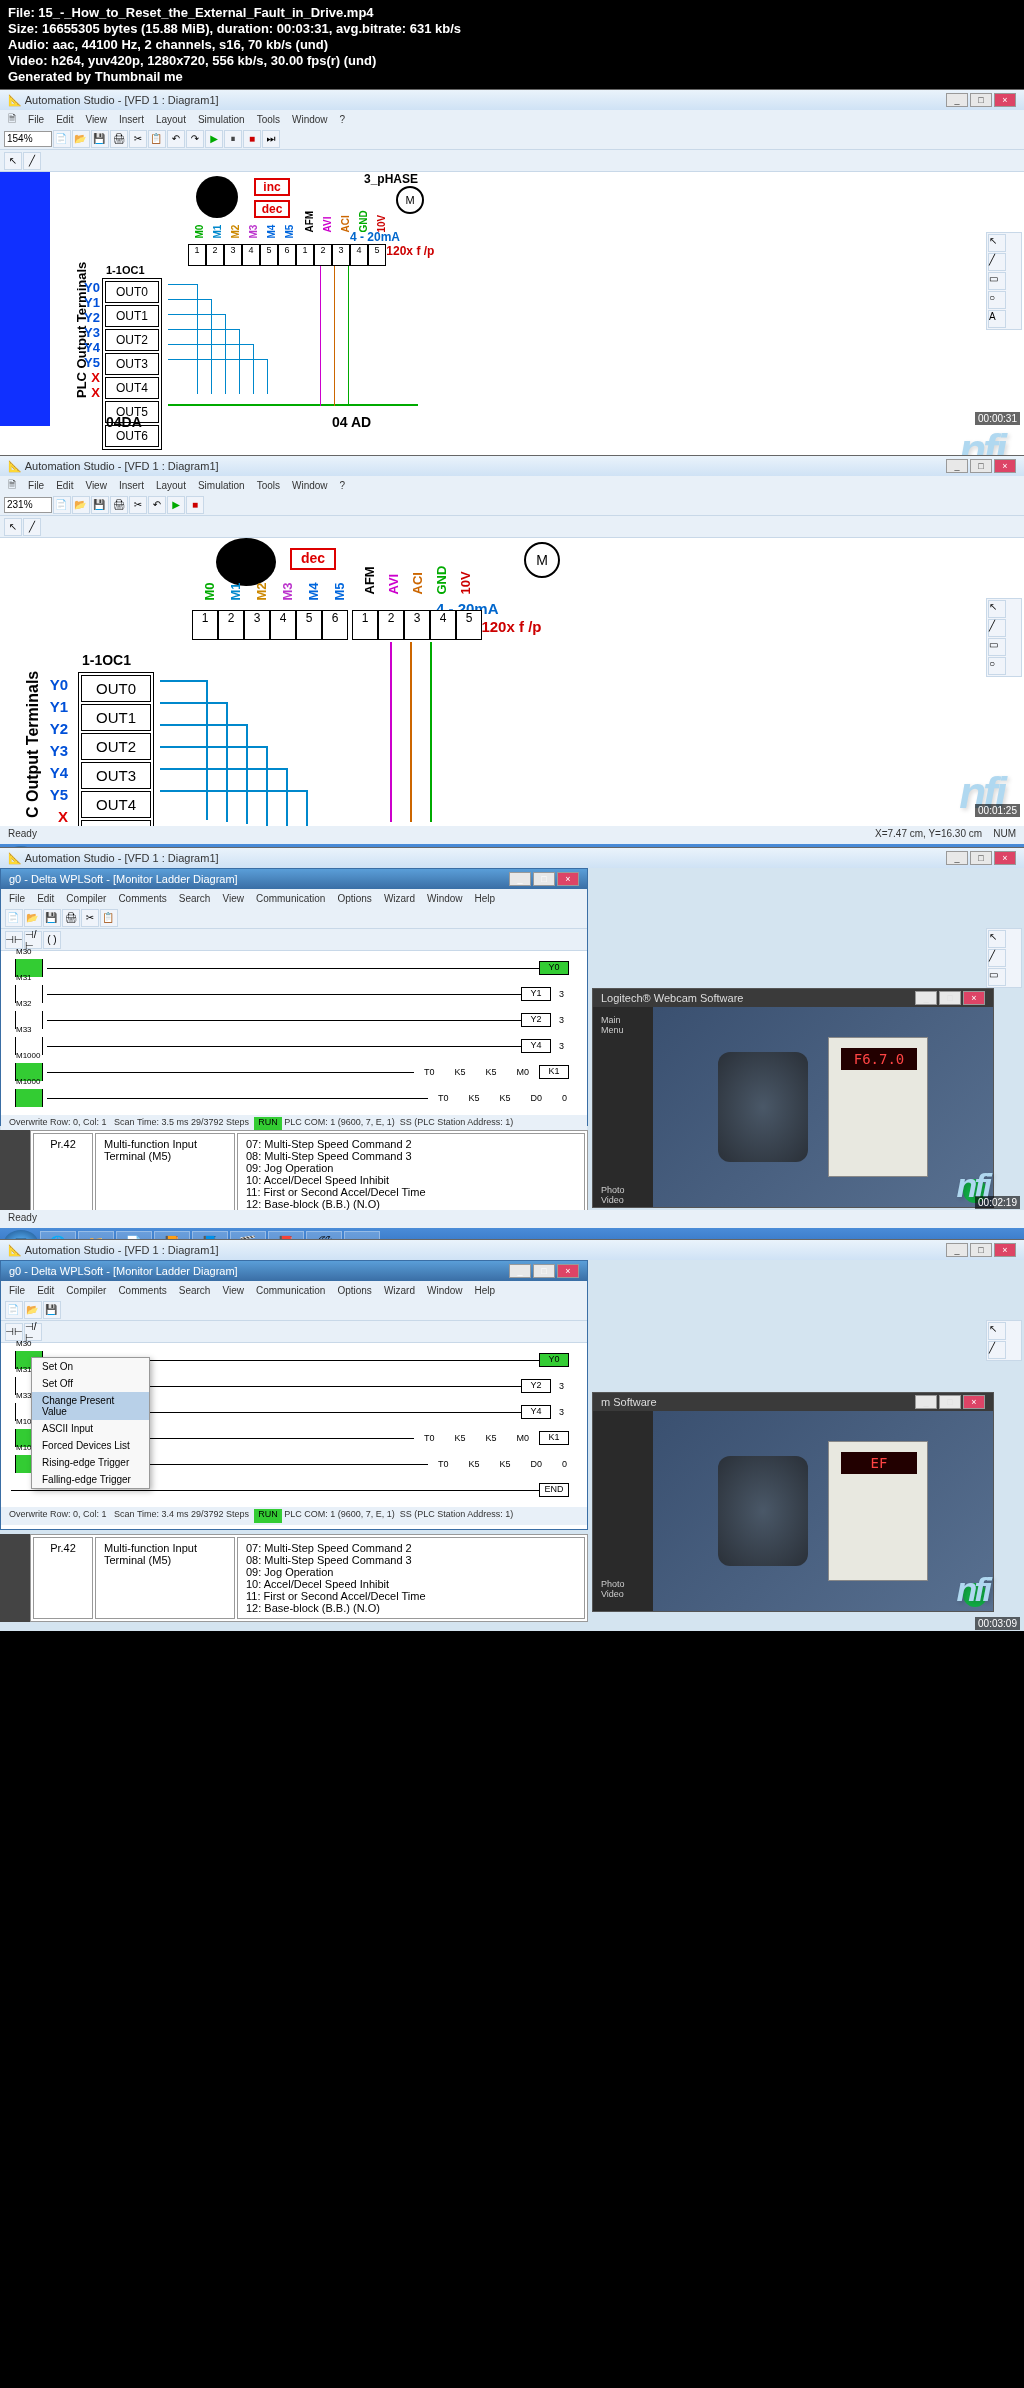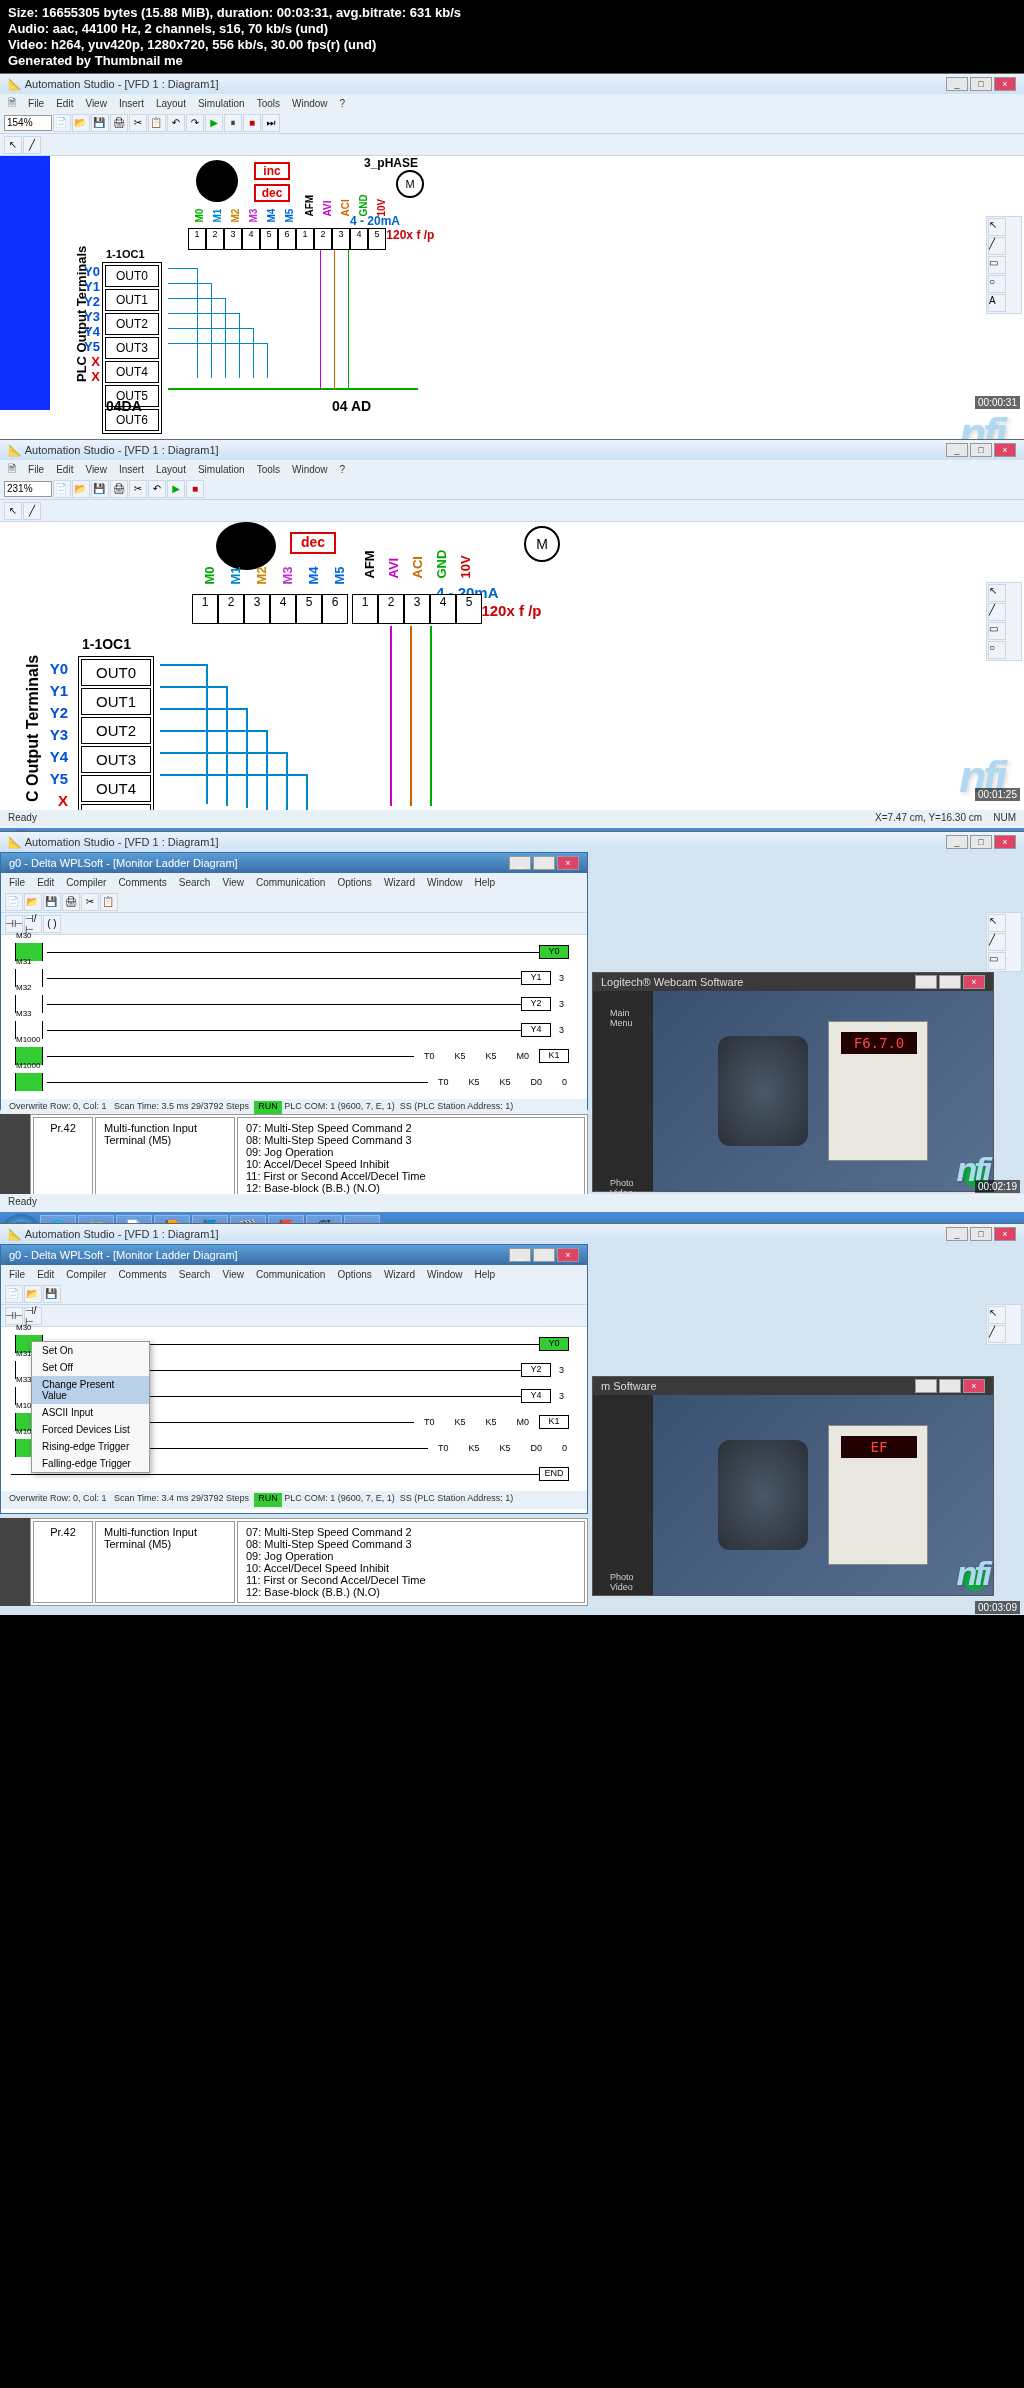--- a/index.html
+++ b/index.html
@@ -86,31 +86,32 @@
 
 
 .ctxmenu { position: absolute; background: #f8f8f8; border: 1px solid #999; box-shadow: 2px 2px 6px rgba(0,0,0,.3); font-size: 10px; width: 119px; }
 .ctxmenu div { padding: 3px 10px; }
 .ctxmenu .sel { background: #b8d0e8; }
 
 
 .webcam { position: absolute; background: #2a2a2a; border: 1px solid #555; }
 .webcam .titlebar { background: #3a3a3a; color: #ddd; height: 18px; }
 .webcam-body { display: flex; }
-.webcam-side { width: 60px; background: #2a2a2a; color: #ccc; font-size: 9px; padding: 17px; }
+.webcam-side { width: 60px; background: #2a2a2a; color: #ccc; font-size: 9px; padding: 8px; }
 .webcam-feed { flex: 1; background: linear-gradient(135deg,#3a5070,#587090); position: relative; display: flex; align-items: center; justify-content: center; }
 .vfd-unit { width: 100px; height: 140px; background: #e8e8e0; border: 1px solid #888; position: relative; margin-left: 20px; }
 .vfd-display { position: absolute; top: 10px; left: 12px; width: 76px; height: 22px; background: #200; color: #f44; font-family: monospace; font-size: 14px; text-align: center; line-height: 22px; }
 .motor-blob { width: 90px; height: 110px; background: radial-gradient(#4a5868,#2a3038); border-radius: 12px; }
 .camctrl { position: absolute; bottom: 4px; right: 6px; background: #1a4; border-radius: 50%; width: 24px; height: 24px; }
 </style>
 </head>
 <body>
 
 <div class="file-info">
+  <div>File: 15_-_How_to_Reset_the_External_Fault_in_Drive.mp4</div>
   <div>Size: 16655305 bytes (15.88 MiB), duration: 00:03:31, avg.bitrate: 631 kb/s</div>
   <div>Audio: aac, 44100 Hz, 2 channels, s16, 70 kb/s (und)</div>
   <div>Video: h264, yuv420p, 1280x720, 556 kb/s, 30.00 fps(r) (und)</div>
   <div>Generated by Thumbnail me</div>
 </div>
 
 <div class="panel" style="height:366px">
   <div class="titlebar">
     <span>📐</span>&nbsp;
     <span>Automation Studio - [VFD 1 : Diagram1]</span>

